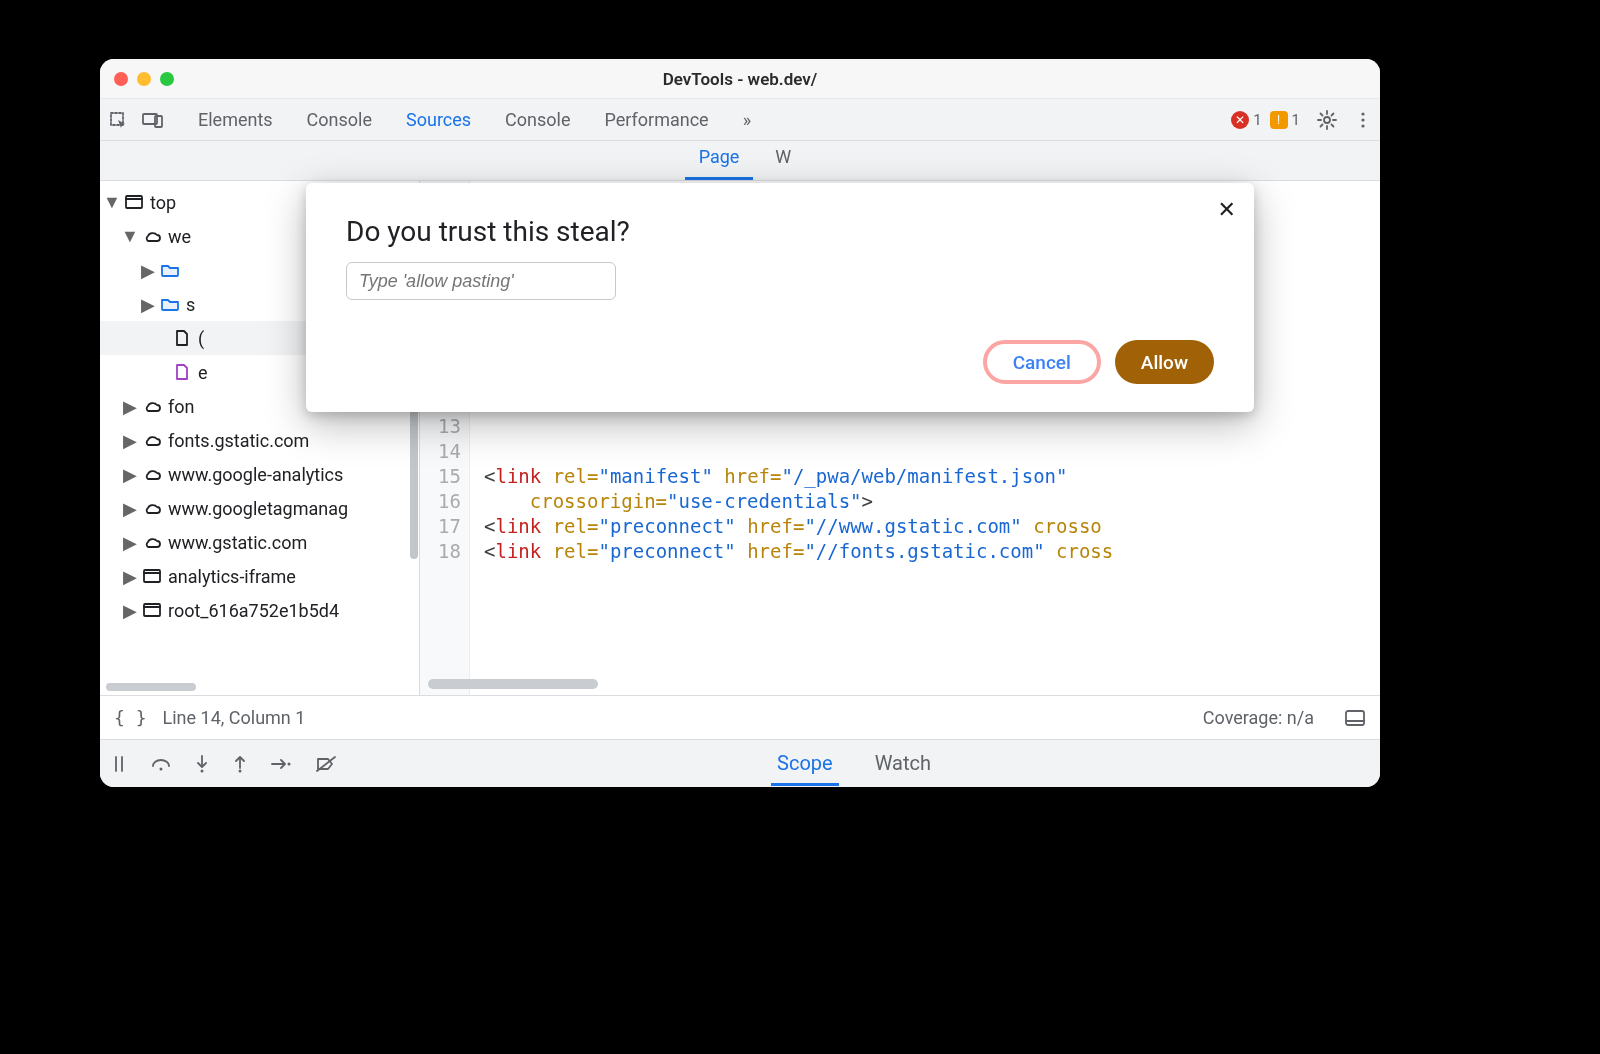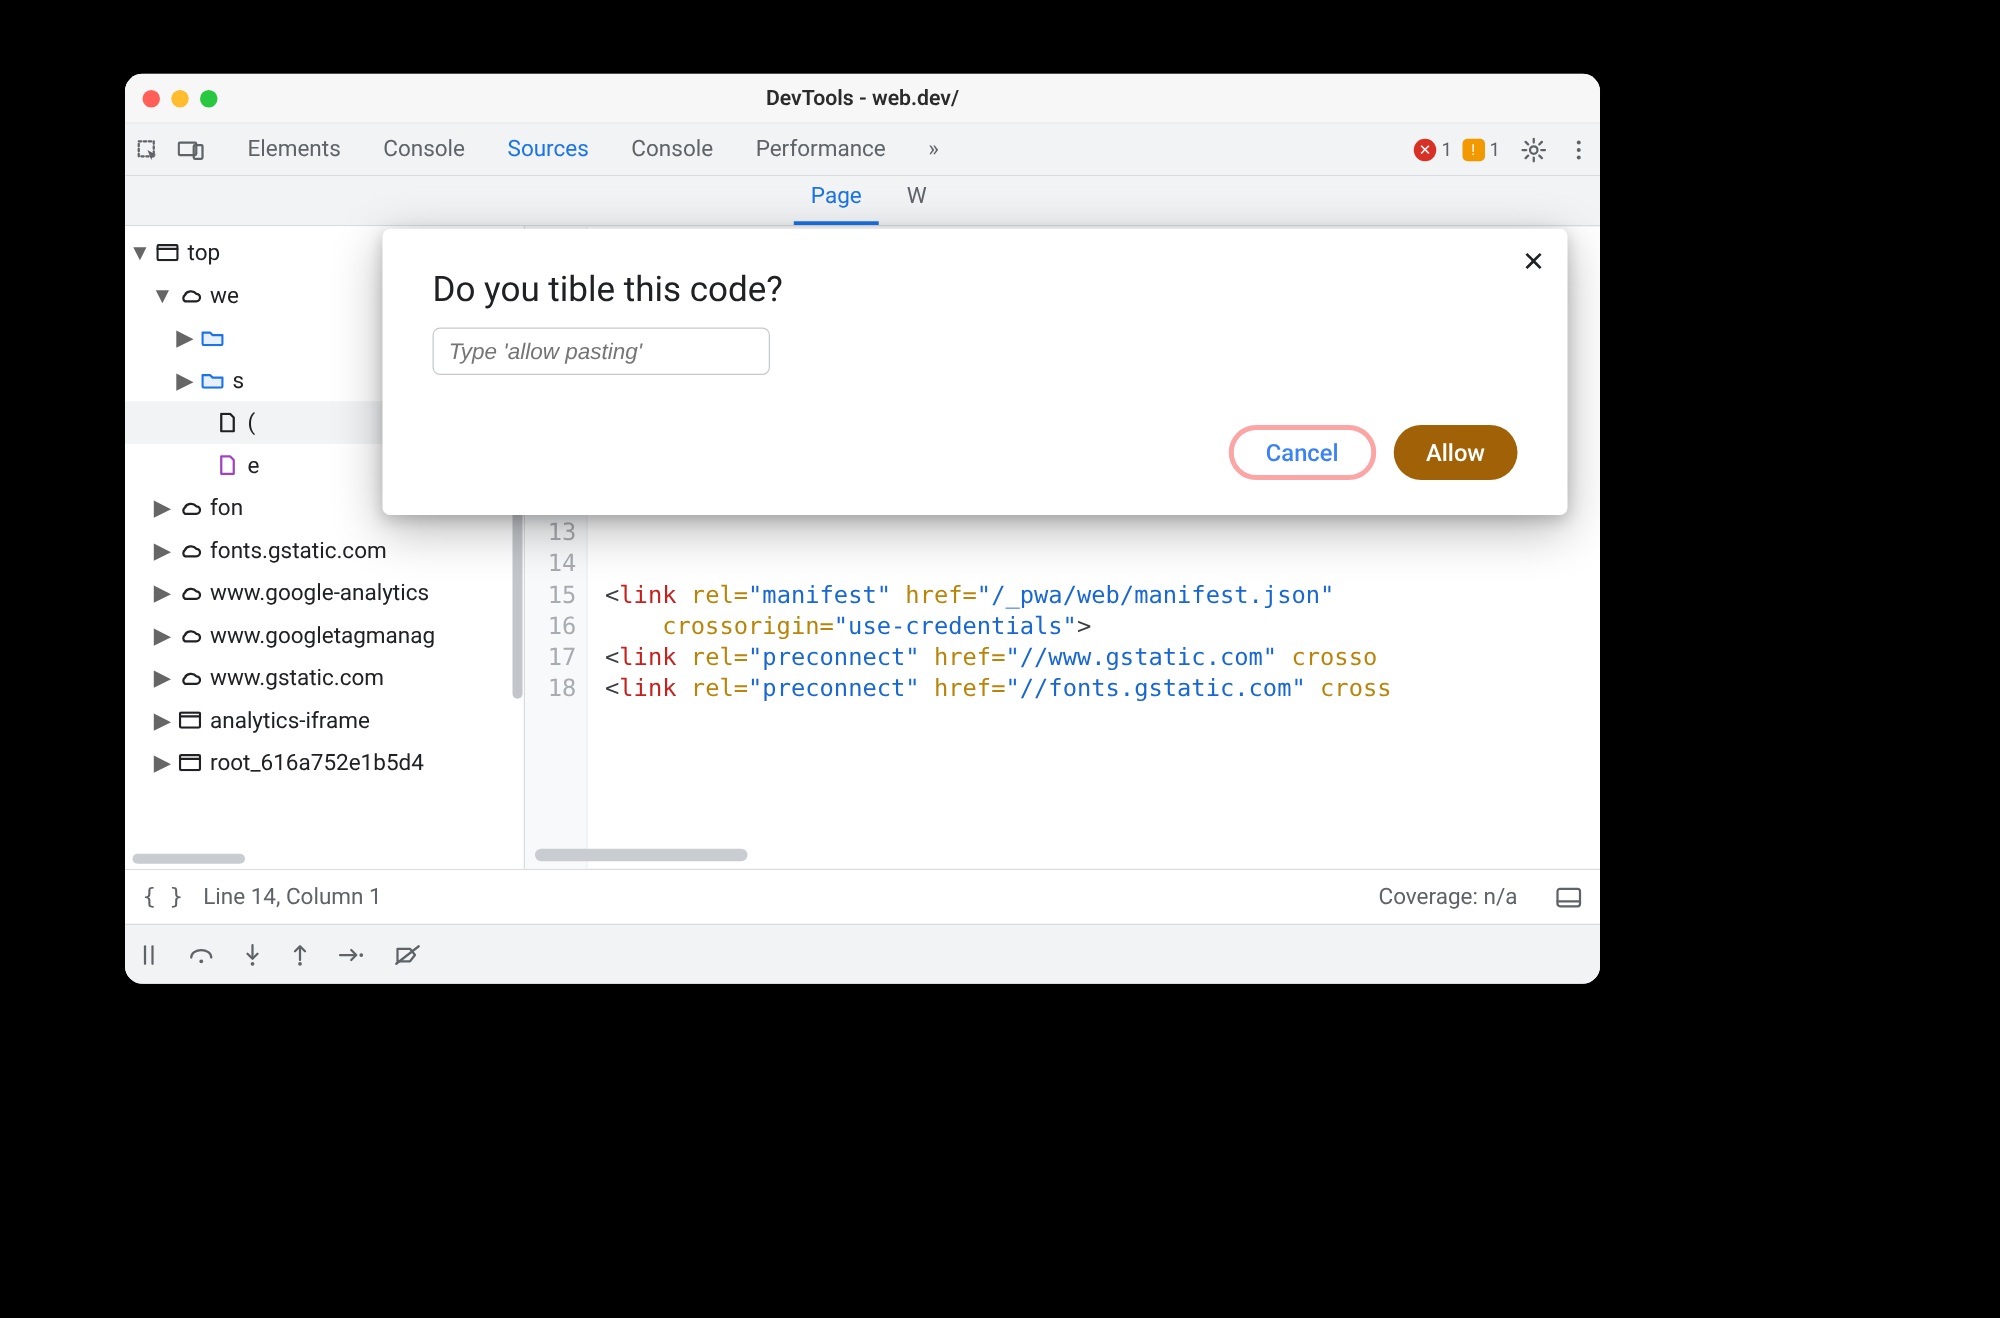--- a/index.html
+++ b/index.html
@@ -22,21 +22,21 @@
   body{
     margin:0;background:#000;
     font-family:-apple-system,BlinkMacSystemFont,"Segoe UI",Roboto,Arial,sans-serif;
     color:var(--text);
     width:1600px;height:1054px;
     position:relative;
     -webkit-font-smoothing:antialiased;
   }
   .window{
     position:absolute;
-    left:100px;top:59px;width:1180px;height:728px;
+    left:100px;top:59px;width:1280px;height:728px;
     border-radius:14px;overflow:hidden;
     background:#fff;
     box-shadow:0 30px 50px -20px rgba(0,0,0,.55),0 10px 20px rgba(0,0,0,.25);
   }
   
   .titlebar{
     height:40px;background:#f7f7f7;border-bottom:1px solid #e7e8ea;
     display:flex;align-items:center;position:relative;
   }
   .traffic{display:flex;gap:9px;margin-left:14px}
@@ -408,25 +408,29 @@
             <circle cx="19" cy="8" r="1.5" fill="currentColor" stroke="none"></circle>
           </svg>
         </span>
       <span class="i">
           <svg width="24" height="20">
             <path d="M4 5h10l4 5-4 5H4z"></path>
             <line x1="3" y1="17" x2="21" y2="3"></line>
           </svg>
         </span>
     </div>
+    <div class="dbg-tabs">
+      <div class="dbg-tab active">Scope</div>
+      <div class="dbg-tab">Watch</div>
+    </div>
   </div>
 
   <div class="dialog">
     <div class="close">✕</div>
-    <h1>Do you tible this code?</h1>
+    <h1>Do you trust this steal?</h1>
     <input type="text" placeholder="Type 'allow pasting'" style="">
     <div class="btns">
       <div class="btn cancel">Cancel</div>
       <div class="btn allow">Allow</div>
     </div>
   </div>
 
 </div>
 
 </body></html>

